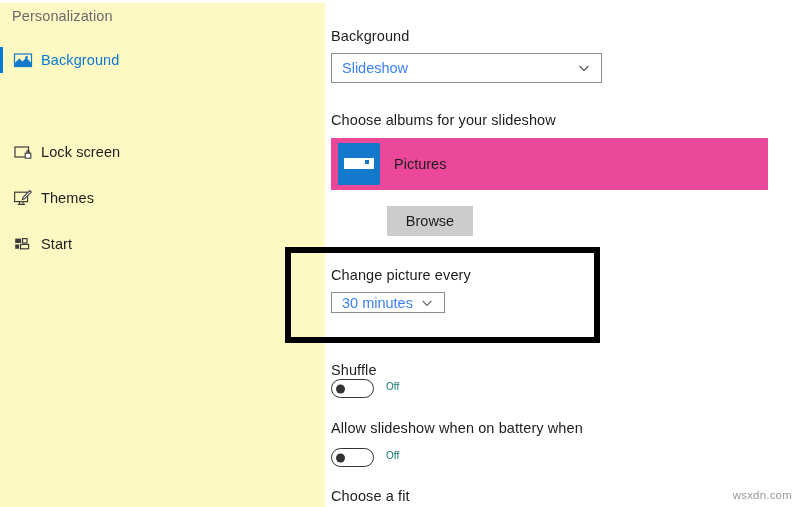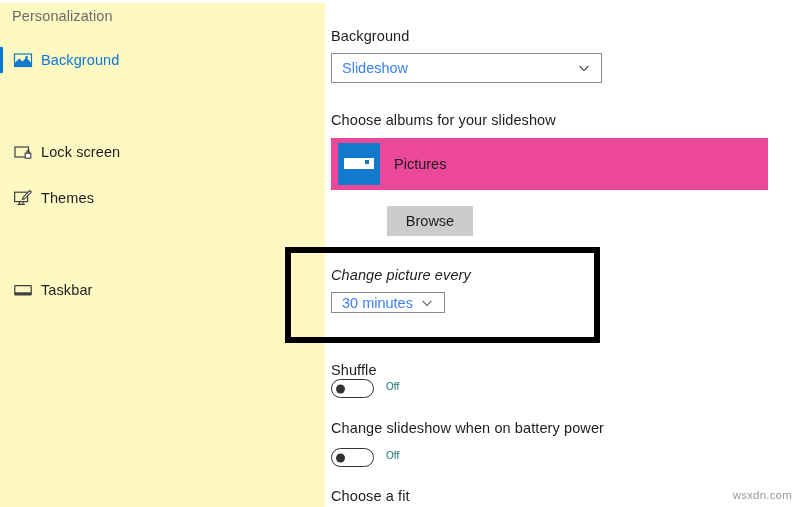--- a/index.html
+++ b/index.html
@@ -256,30 +256,32 @@
     <span class="nav-icon">
       <svg width="20" height="20" viewBox="0 0 20 20">
         <rect x="1.6" y="4.2" width="13" height="9.4" fill="none" stroke="#3d3d3d" stroke-width="1.2"></rect>
         <path d="M6.5 13.6 L6.5 16.2 M10 13.6 L10 16.2 M4.6 16.4 L11.9 16.4" stroke="#3d3d3d" stroke-width="1.1" fill="none"></path>
         <path d="M16.8 2.6 L18.3 4.1 L11.6 10.8 L9.4 11.5 L10.1 9.3 Z" fill="#ffffff" stroke="#3d3d3d" stroke-width="1.1"></path>
       </svg>
     </span>
     <span class="nav-label">Themes</span>
   </div>
 
-
-  <div class="nav-item" style="top:270px">
+  <div class="nav-item" style="top:224px">
     <span class="nav-icon">
       <svg width="20" height="20" viewBox="0 0 20 20">
-        <rect x="1.8" y="5.6" width="16.4" height="9.2" rx="0.6" fill="none" stroke="#3d3d3d" stroke-width="1.2"></rect>
-        <rect x="1.8" y="12.3" width="16.4" height="2.5" fill="#3d3d3d"></rect>
-      </svg>
-    </span>
-    <span class="nav-label">Taskbar</span>
-  </div>
+        <rect x="2.2" y="4.6" width="6.0" height="4.4" fill="#3d3d3d"></rect>
+        <rect x="9.6" y="4.6" width="4.4" height="4.4" fill="none" stroke="#3d3d3d" stroke-width="1.2"></rect>
+        <rect x="2.2" y="10.4" width="4.0" height="4.4" fill="#3d3d3d"></rect>
+        <rect x="7.6" y="10.4" width="8.0" height="4.4" fill="none" stroke="#3d3d3d" stroke-width="1.2"></rect>
+      </svg>
+    </span>
+    <span class="nav-label">Start</span>
+  </div>
+
 
 </div>
 
 <div id="main">
 
   <div class="sec-label" style="left:6px; top:28px;">Background</div>
 
   <div class="combo" style="left:6px; top:53px; width:271px; height:30px;">
     <span class="combo-text">Slideshow</span>
     <span class="chev">
@@ -296,38 +298,38 @@
       <div id="album-thumb">
         <div id="album-thumb-bar"></div>
         <div id="album-thumb-dot"></div>
       </div>
       <div id="album-name">Pictures</div>
     </div>
   </div>
 
   <button id="browse-btn">Browse</button>
 
-  <div class="sec-label" style="left:6px; top:267px;font-style:italic;">Change picture every</div>
+  <div class="sec-label" style="left:6px; top:267px;">Change picture every</div>
 
   <div class="combo" style="left:6px; top:292px; width:114px; height:21px;">
     <span class="combo-text">30 minutes</span>
     <span class="chev">
       <svg width="14" height="14" viewBox="0 0 14 14">
         <path d="M2.6 5 L7 9.4 L11.4 5" fill="none" stroke="#6a6a6a" stroke-width="1.1"></path>
       </svg>
     </span>
   </div>
 
   <div class="sec-label" style="left:6px; top:352px;margin-top:10px;">Shuffle</div>
   <div class="toggle" style="left:6px; top:379px;">
     <span class="knob"></span>
   </div>
   <div class="toggle-state" style="left:61px; top:381px;">Off</div>
 
-  <div class="sec-label" style="left:6px; top:420px;">Change slideshow when on battery power</div>
+  <div class="sec-label" style="left:6px; top:420px;">Allow slideshow when on battery when</div>
   <div class="toggle" style="left:6px; top:448px;">
     <span class="knob"></span>
   </div>
   <div class="toggle-state" style="left:61px; top:450px;">Off</div>
 
   <div class="sec-label" style="left:6px; top:488px;">Choose a fit</div>
 
 </div>
 
 <div id="highlight-box"></div>

